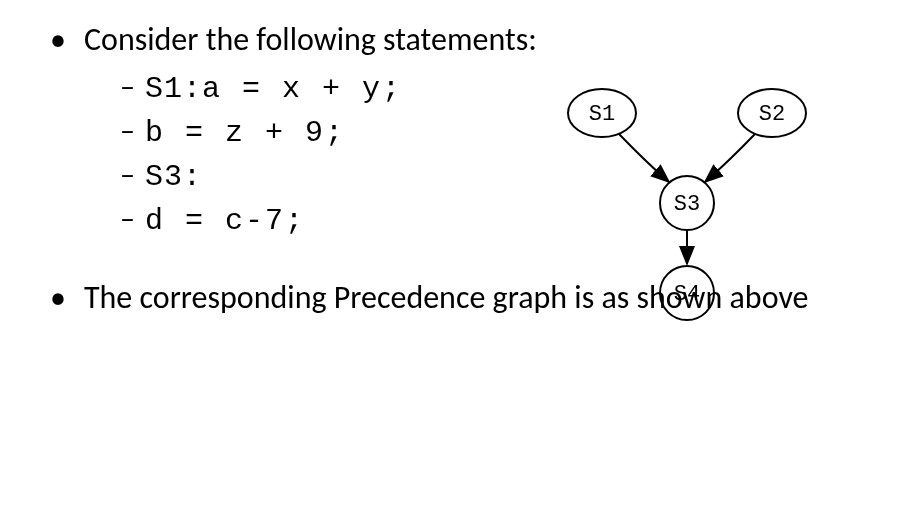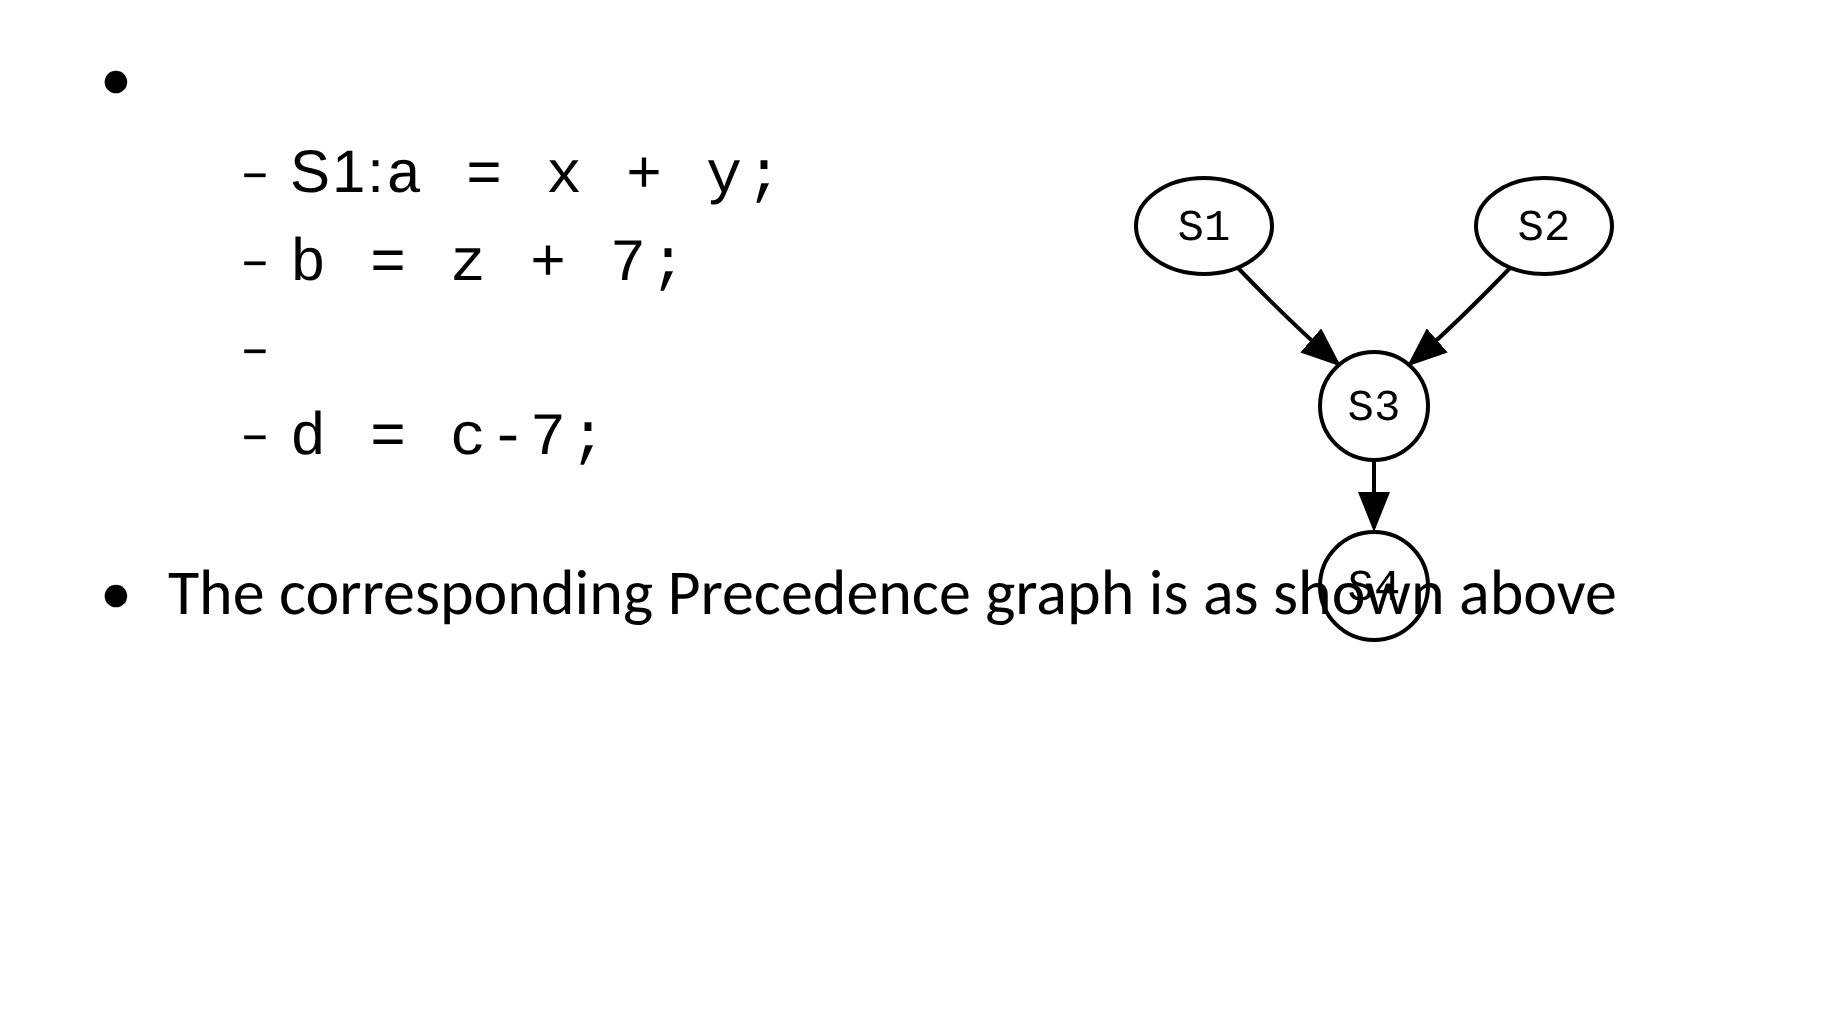--- a/index.html
+++ b/index.html
@@ -39,21 +39,21 @@
       display: flex;
       align-items: baseline;
       margin-bottom: 6px;
     }
     .dash {
       font-size: 30px;
       font-family: Calibri, Arial, sans-serif;
       margin-right: 10px;
     }
     .stmt-label {
-      font-family: Liberation Sans, sans-serif;
+      font-family: Liberation Mono, monospace;
       font-size: 30px;
       letter-spacing: 1px;
     }
     .stmt-code {
       font-family: "Courier New", monospace;
       font-size: 30px;
       letter-spacing: 2px;
       text-align: center;
     }
     .graph {
@@ -68,34 +68,36 @@
     }
     .second-bullet .bullet-text {
       max-width: 780px;
     }
   </style>
 </head>
 <body>
 
 <div class="bullet-item">
   <span class="bullet">•</span>
+  <span class="bullet-text">Consider the following statements:</span>
 </div>
 
 <div class="statements">
   <div class="statement-row">
     <span class="dash">–</span>
     <span class="stmt-label">S1:</span>
     <span class="stmt-code"> a = x + y;</span>
   </div>
   <div class="statement-row">
     <span class="dash">–</span>
-    <span class="stmt-code"> b = z + 7;</span>
+    <span class="stmt-code"> b = z + 9;</span>
   </div>
   <div class="statement-row">
     <span class="dash">–</span>
+    <span class="stmt-label">S3:</span>
   </div>
   <div class="statement-row">
     <span class="dash">–</span>
     <span class="stmt-code"> d = c-7;</span>
   </div>
 </div>
 
 <div class="graph">
   <svg width="310" height="260" viewBox="0 0 310 260">
     <defs>

